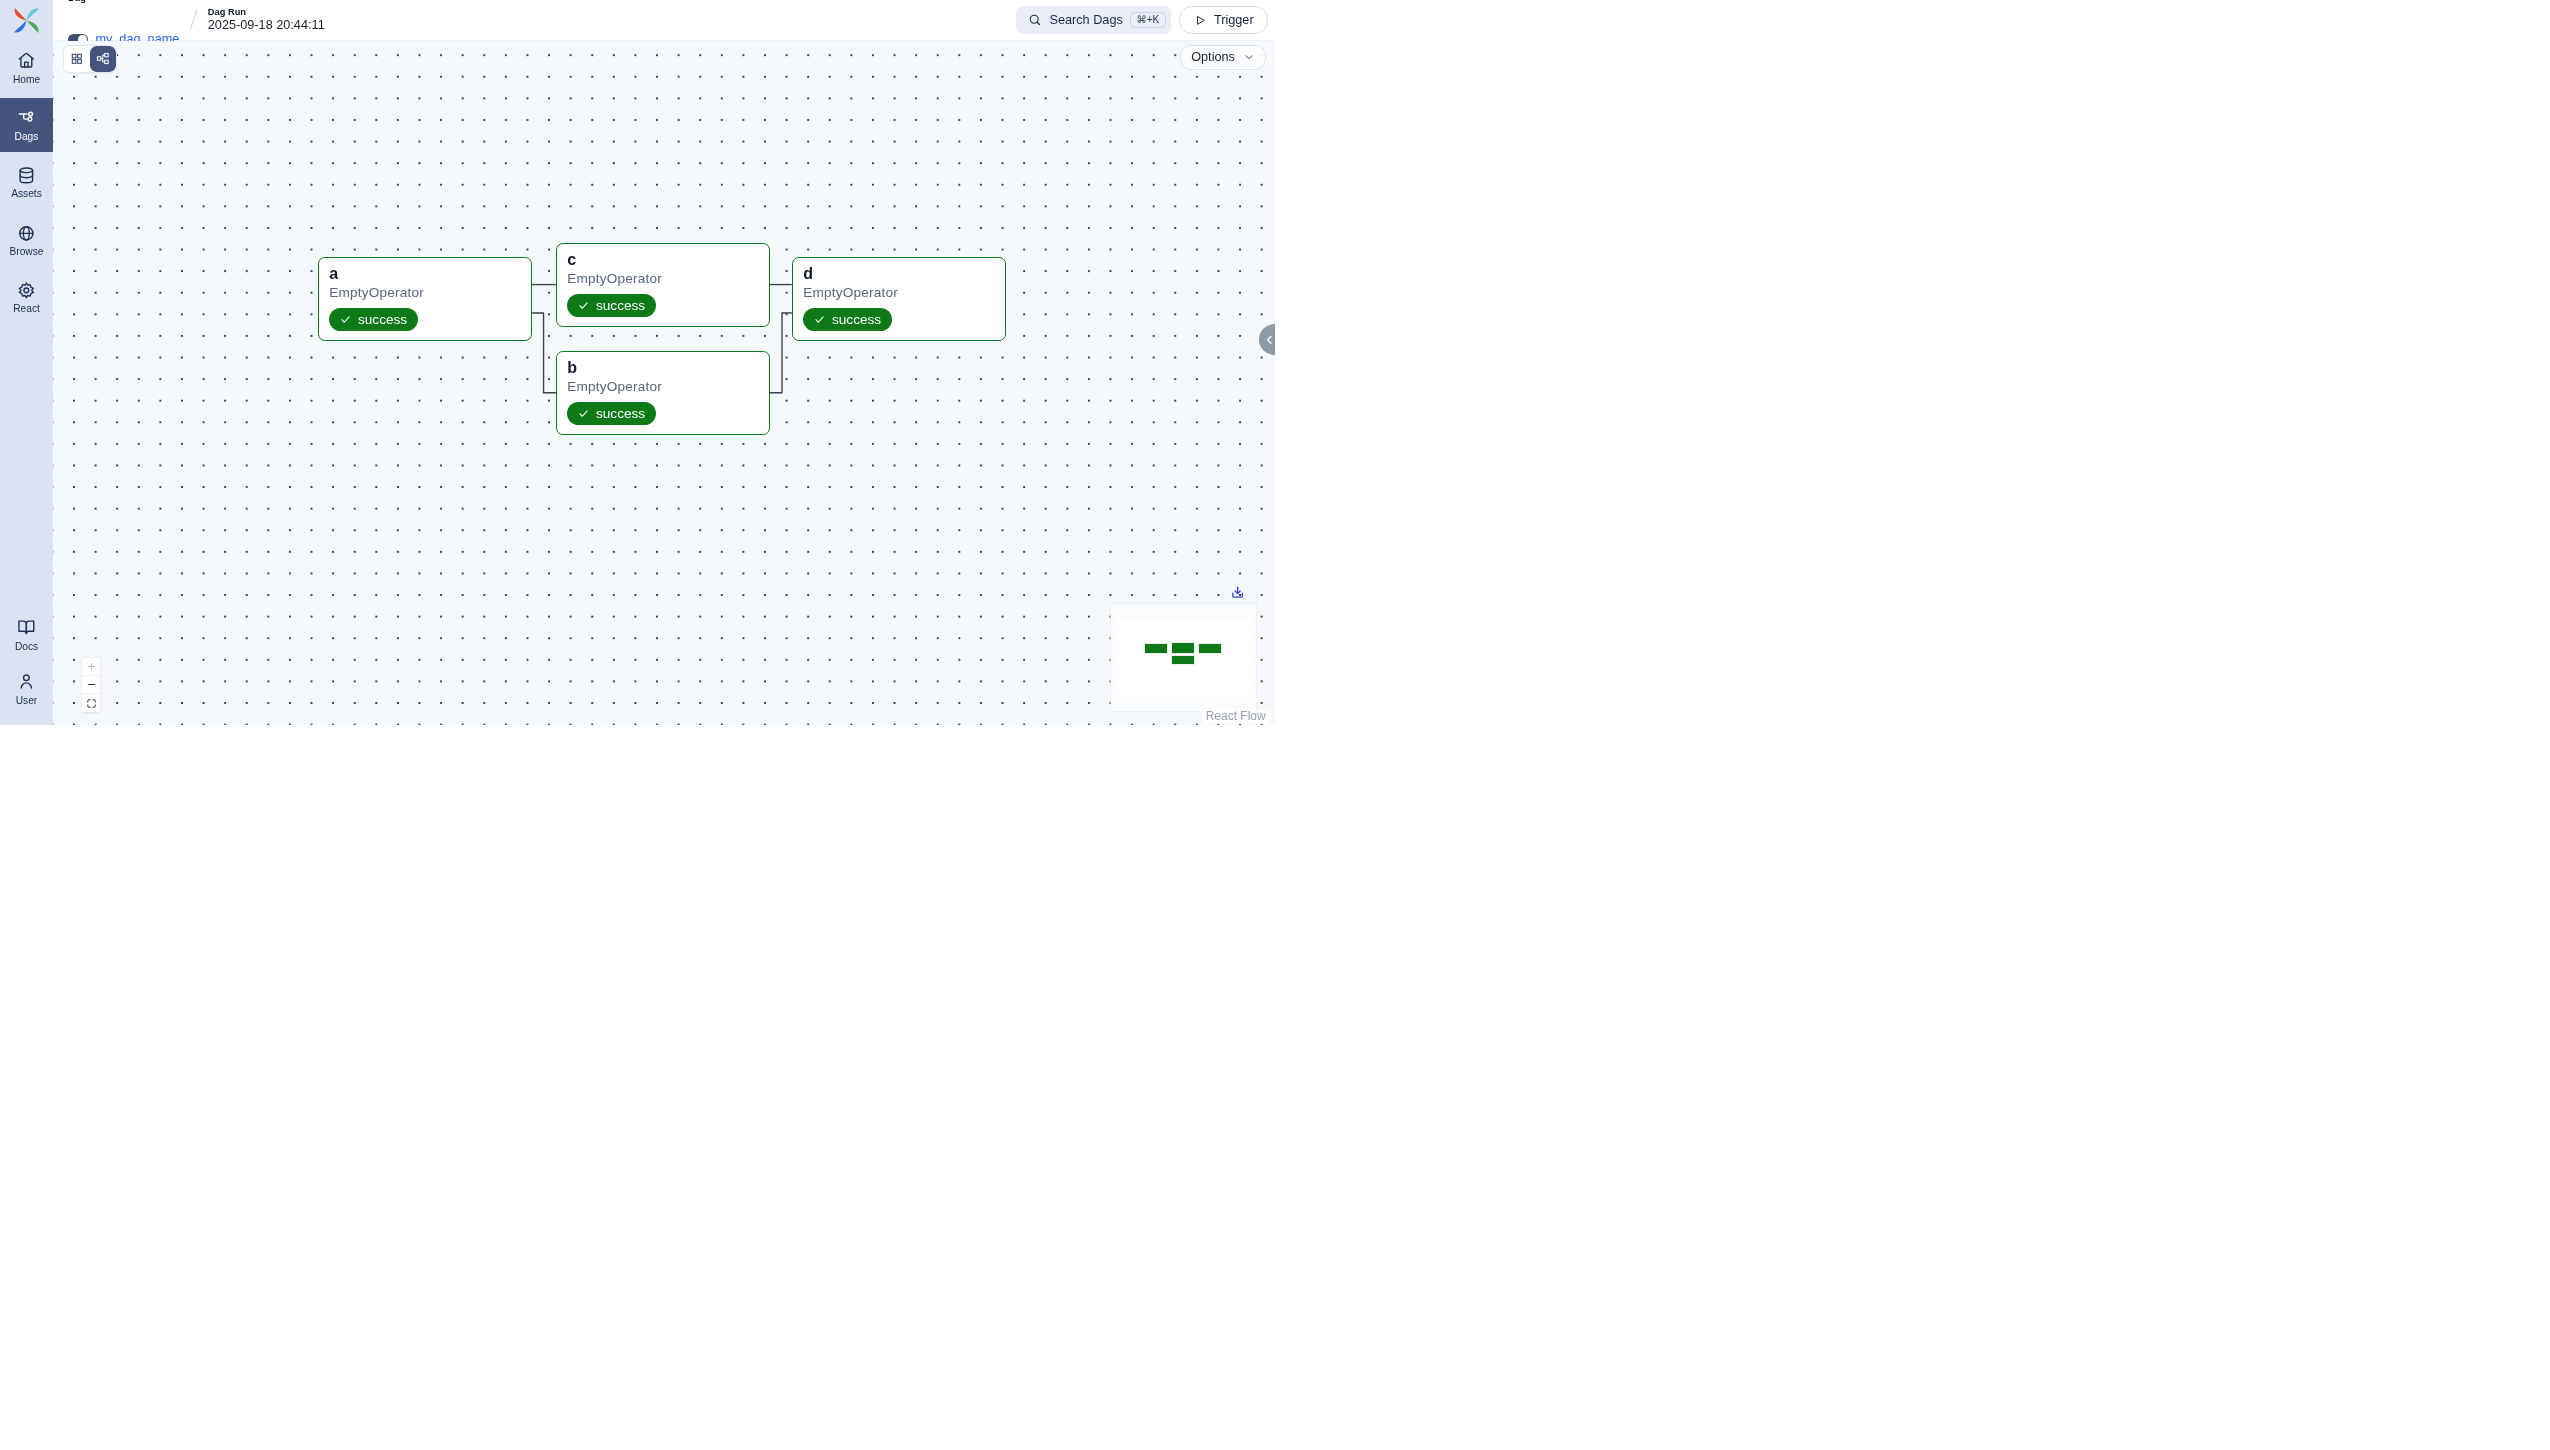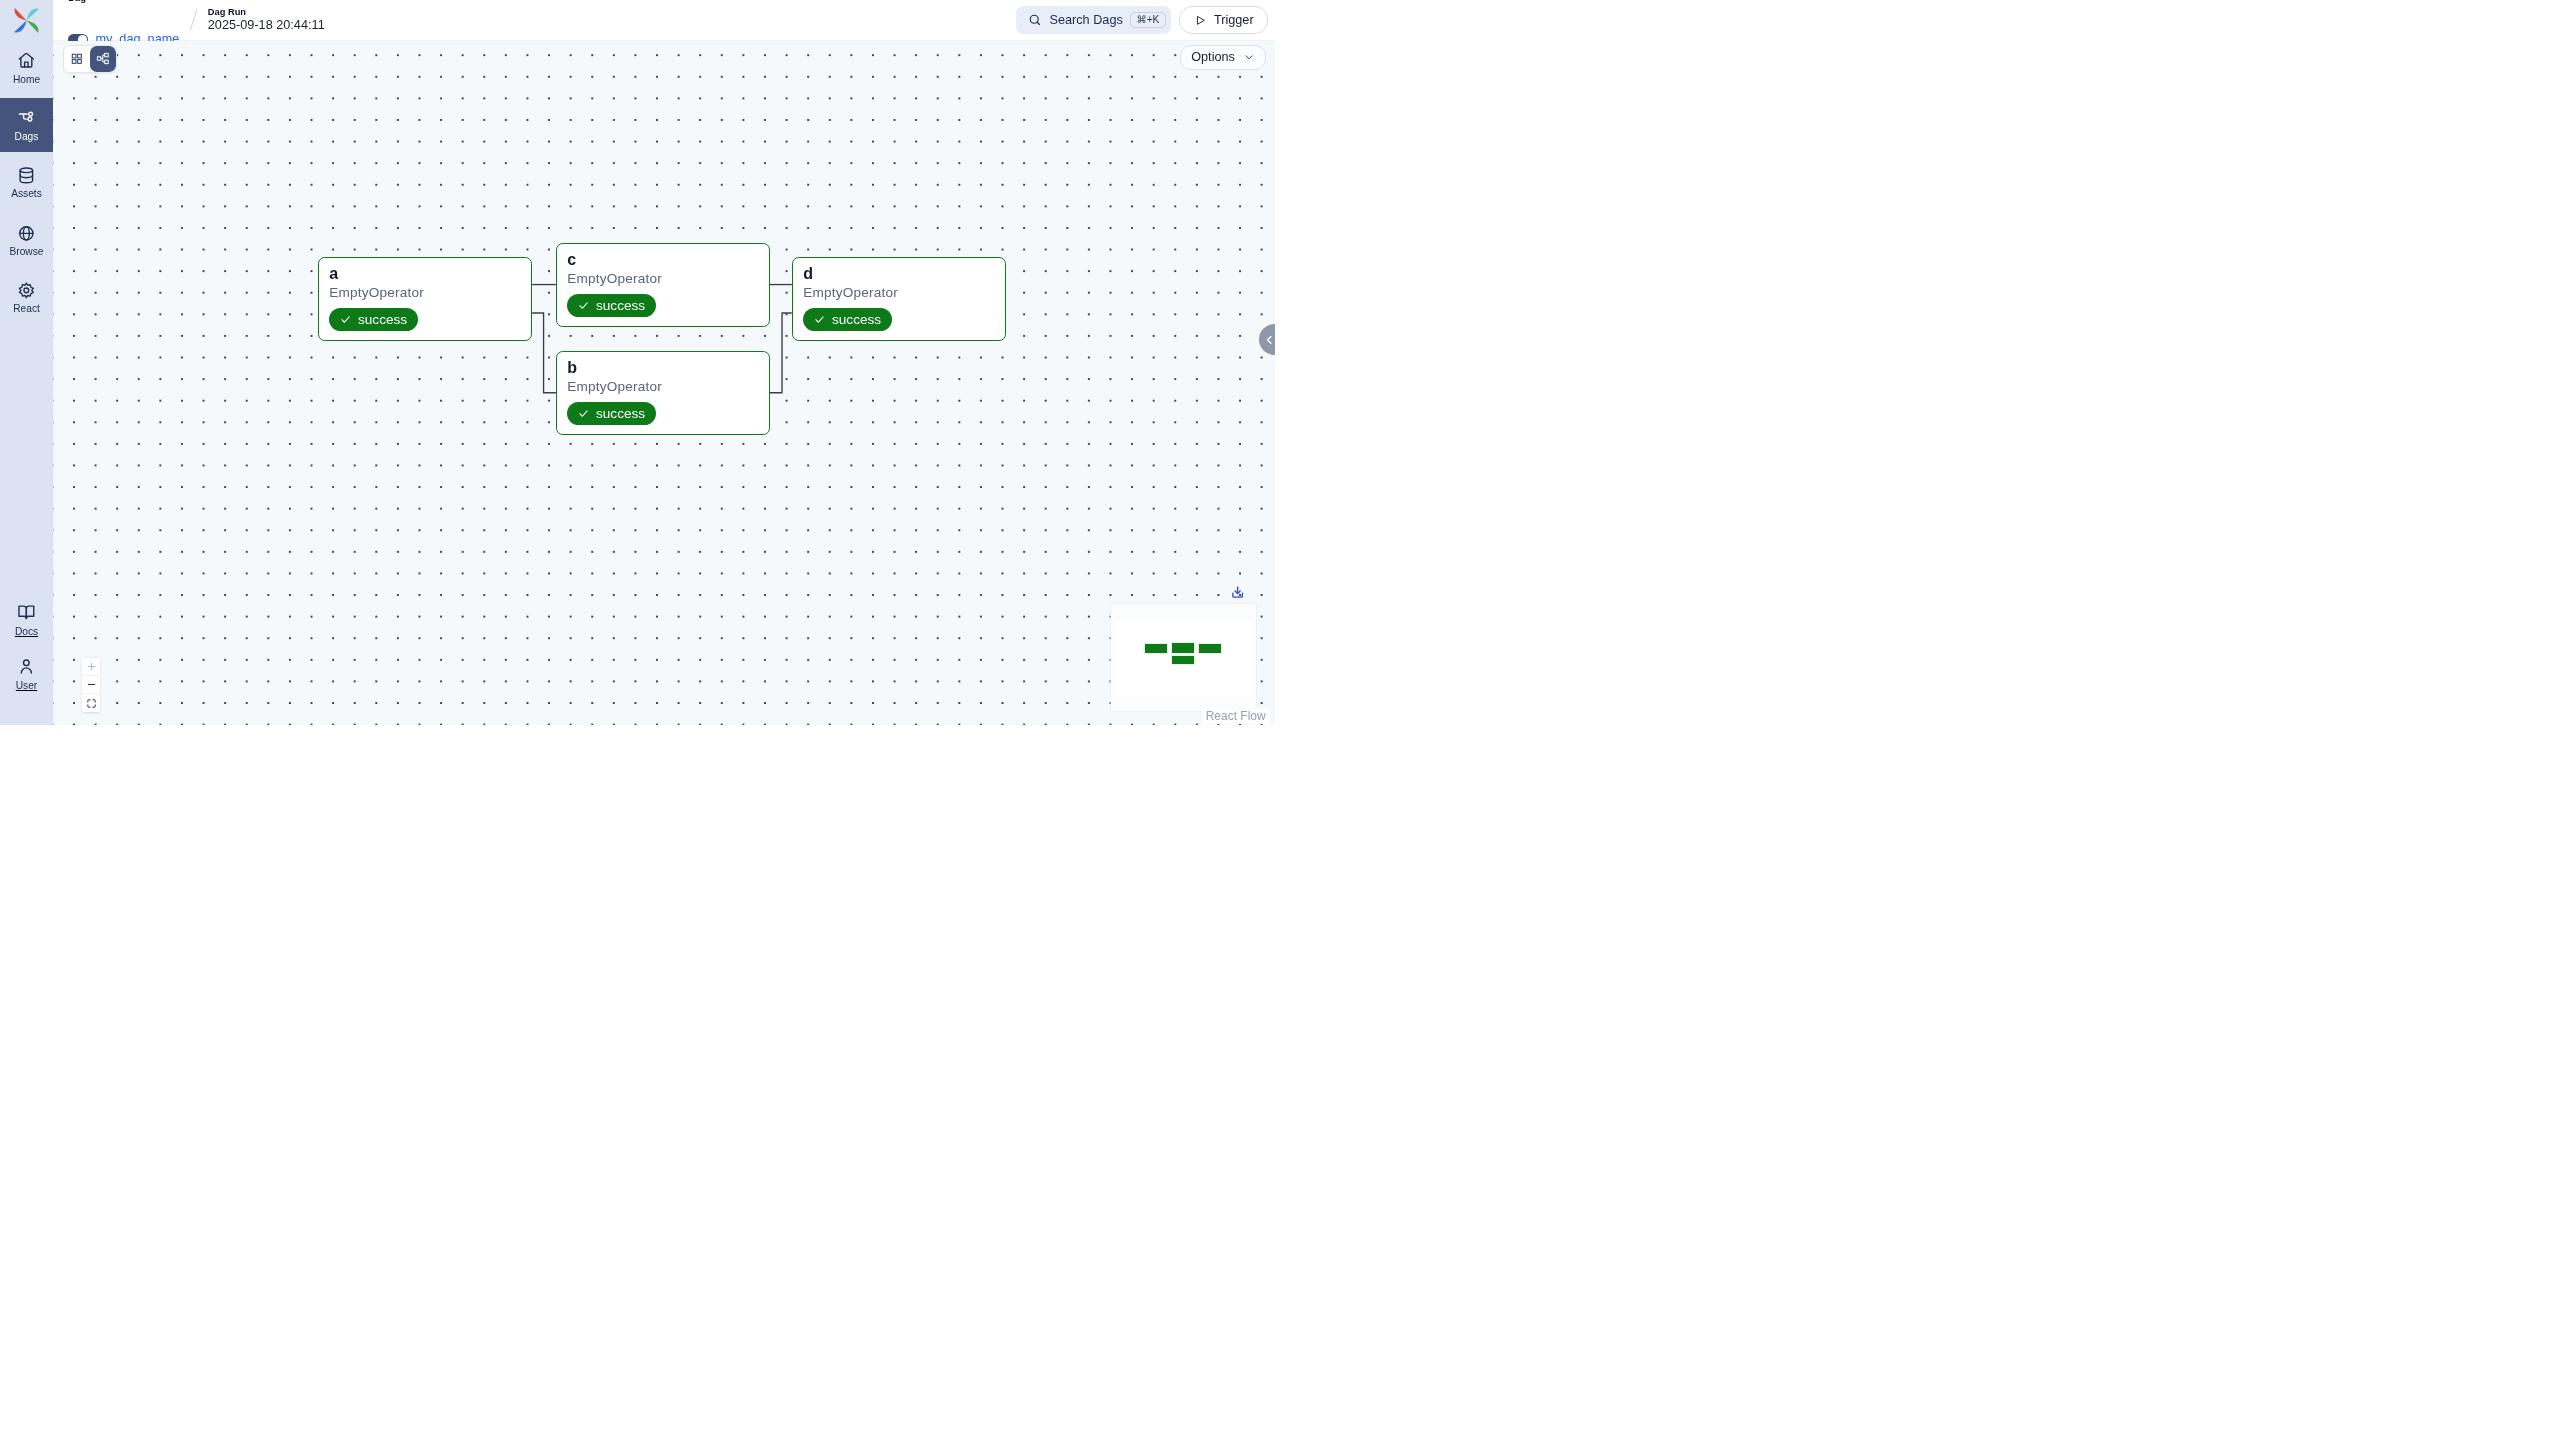--- a/index.html
+++ b/index.html
@@ -8,21 +8,21 @@
 
   
   .sidebar { width:53px; height:725px; background:#dbe3f3; display:flex; flex-direction:column; align-items:stretch; flex:none; }
   .logo { height:41px; display:flex; align-items:center; justify-content:center; }
   .nav-item { height:54px; display:flex; flex-direction:column; align-items:center; justify-content:center; gap:3.4px;
               color:#203052; font-size:10.2px; cursor:pointer; margin-bottom:3.4px; }
   .nav-item svg { width:18.7px; height:18.7px; stroke:currentColor; fill:none; stroke-width:1.8; stroke-linecap:round; stroke-linejoin:round; }
   .nav-item.active { background:#44547c; color:#ffffff; }
   .sidebar .spacer { flex:1; }
   .nav-bottom .nav-item { margin-bottom:0; }
-  .nav-bottom { padding-bottom:24px;text-decoration:underline; }
+  .nav-bottom { padding-bottom:9px; }
 
   
   .main { flex:1; display:flex; flex-direction:column; min-width:0; }
   .topbar { height:41px; background:#ffffff; display:flex; align-items:center; justify-content:space-between;
             padding:0 6.8px 0 15.3px; border-bottom:0.8px solid #eef1f6; }
   .breadcrumb { display:flex; align-items:center; }
   .crumb { display:flex; flex-direction:column; gap:1.7px; }
   .crumb-label { font-size:9.3px; font-weight:700; color:#0d1526; line-height:10.2px; }
   .crumb-row { display:flex; align-items:center; gap:7.6px;margin-top:28px; }
   .toggle { width:19.5px; height:11px; background:#3e4d71; border-radius:6.8px; position:relative; cursor:pointer; }

